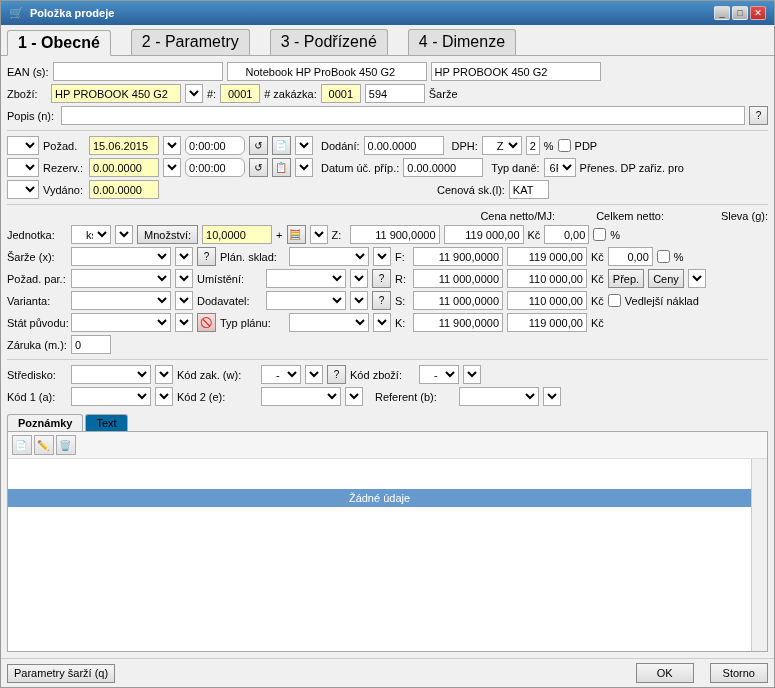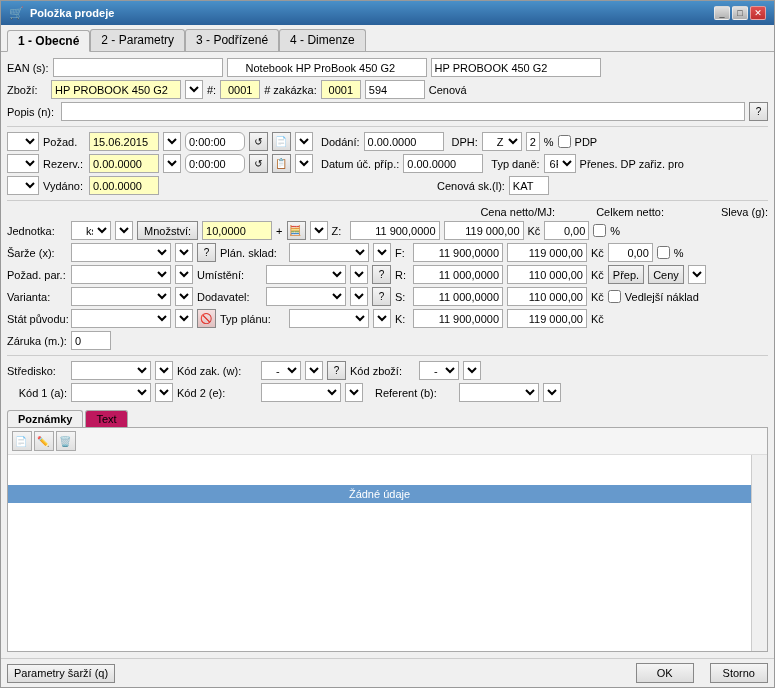--- a/index.html
+++ b/index.html
@@ -43,22 +43,22 @@
       padding: 4px 6px 0;
       border-bottom: 1px solid #aaa;
       flex-shrink: 0;
     }
     .tab {
       padding: 3px 10px;
       border: 1px solid #aaa;
       border-bottom: none;
       background: #e0e0e0;
       cursor: pointer;
-      margin-right: 0;
-      font-size: 12px;
+      margin-right: 20px;
+      font-size: 16px;
       border-radius: 3px 3px 0 0;
     }
     .tab.active {
       background: #f0f0f0;
       border-bottom: 1px solid #f0f0f0;
       font-weight: bold;
       position: relative;
       bottom: -1px;
       z-index: 1;
     }
@@ -103,21 +103,21 @@
 
     .notes-tabs {
       display: flex;
       border-bottom: 1px solid #aaa;
       margin-top: 4px;
     }
     .notes-tab {
       padding: 2px 10px;
       border: 1px solid #aaa;
       border-bottom: none;
-      background: #be185d;
+      background: #0369a1;
       cursor: pointer;
       font-size: 11px;
       margin-right: 2px;
       border-radius: 3px 3px 0 0;
     }
     .notes-tab.active {
       background: #f0f0f0;
       font-weight: bold;
     }
 
@@ -295,21 +295,21 @@
 
       <div class="row">
         <label style="width:40px;">Zboží:</label>
         <input type="text" class="w130 input-yellow" value="HP PROBOOK 450 G2" style="">
         <select class="w20" style="width:18px;height:19px;"></select>
         <label>#:</label>
         <input type="text" class="w40 input-yellow" value="0001" style="text-align: center;">
         <label># zakázka:</label>
         <input type="text" class="w40 input-yellow" value="0001" style="text-align: center;">
         <input type="text" style="width: 60px;" value="594">
-        <label>Cenová</label>
+        <label>Šarže</label>
       </div>
 
       <div class="row">
         <label style="width:50px;">Popis (n):</label>
         <input type="text" style="flex: 1 1 0%;">
         <div class="icon-btn">?</div>
       </div>
 
       <div class="divider"></div>
 
@@ -463,21 +463,21 @@
         <label style="width:80px;">Kód zak. (w):</label>
         <select class="w40"><option>-</option></select>
         <select style="width:18px;height:19px;"></select>
         <div class="icon-btn">?</div>
         <label style="width:65px;">Kód zboží:</label>
         <select class="w40"><option>-</option></select>
         <select style="width:18px;height:19px;"></select>
       </div>
 
       <div class="row">
-        <label style="width:60px;text-align:right;">Kód 1 (a):</label>
+        <label style="width:60px;">Kód 1 (a):</label>
         <select class="w80"></select>
         <select style="width:18px;height:19px;"></select>
         <label style="width:80px;">Kód 2 (e):</label>
         <select class="w80"></select>
         <select style="width:18px;height:19px;"></select>
         <label style="width:80px; margin-left:8px;">Referent (b):</label>
         <select class="w80"></select>
         <select style="width:18px;height:19px;"></select>
       </div>
 

